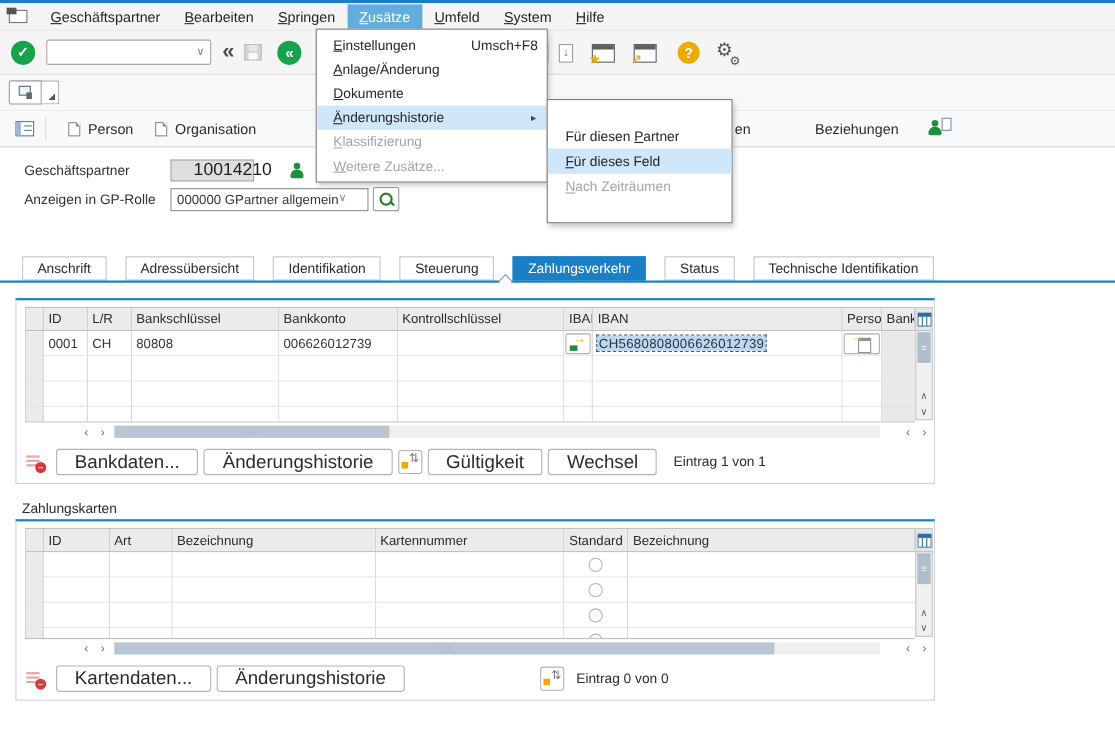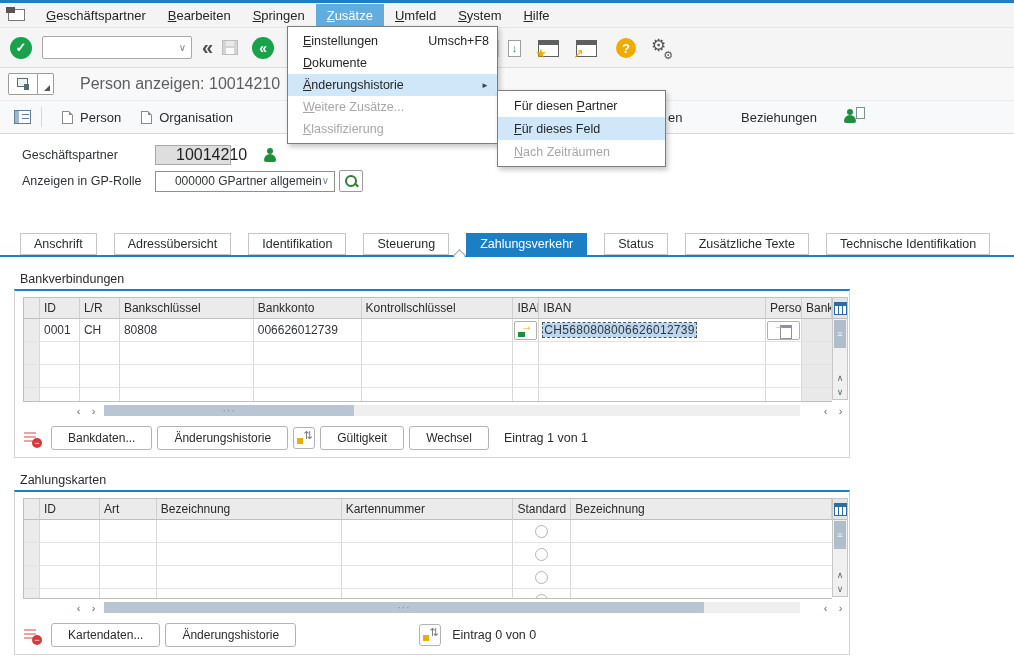--- a/index.html
+++ b/index.html
@@ -57,21 +57,21 @@
   .pswitch .tag{position:absolute;right:0;top:-2px;width:9px;height:12px;border:1px solid #7f8f98;background:#fff}
   .person{width:14px;height:14px;position:relative;display:inline-block}
   .person::before{content:"";position:absolute;left:4px;top:0;width:6px;height:6px;border-radius:50%;background:#1e8f3e}
   .person::after{content:"";position:absolute;left:1px;top:6px;width:12px;height:8px;border-radius:6px 6px 2px 2px;background:#1e8f3e}
   
   .fieldsarea{height:99px;padding:10px 0 0 22px;background:#fff}
   .frow{display:flex;align-items:center;height:22px;margin-bottom:4px}
   .flabel{width:133px;font-size:12.5px;color:#2f3337}
   .display-field{width:76px;height:20px;background:#dedede;border:1px solid #a8a8a8;padding:0 20px;display:flex;align-items:center;font-size:16px;color:#1f1f1f}
   .gp-person{margin-left:32px}
-  .rolecombo{width:180px;height:21px;border:1px solid #8f8f8f;background:#fff;display:flex;align-items:center;justify-content:flex-end;padding:0 5px;font-size:12px}
+  .rolecombo{width:180px;height:21px;border:1px solid #8f8f8f;background:#fff;display:flex;align-items:center;justify-content:flex-start;padding:0 5px;font-size:12px}
   .rolebtn{width:24px;height:22px;border:1px solid #9c9c9c;border-radius:2px;background:#fff;margin-left:4px;display:flex;align-items:center;justify-content:center}
   .magn{width:15px;height:15px;position:relative}
   .magn::before{content:"";position:absolute;left:1px;top:1px;width:8px;height:8px;border:2px solid #2e7d32;border-radius:50%}
   .magn::after{content:"";position:absolute;left:10px;top:10px;width:5px;height:2px;background:#2e7d32;transform:rotate(45deg)}
   
   .tabsrow{display:flex;padding-left:20px;height:22px;position:relative}
   .tab{border:1px solid #c6c6c6;background:#fff;padding:0 13px;margin-right:17px;font-size:12.5px;display:flex;align-items:center;color:#2b2b2b;white-space:nowrap}
   .tab.active{background:#1a7fc4;color:#fff;border-color:#1a7fc4}
   .tabs-underline{height:2px;background:#1a7fc4;position:relative}
   .notch{position:absolute;left:455px;top:-4px;width:9px;height:9px;background:#fff;border-left:1px solid #9a9a9a;border-top:1px solid #9a9a9a;transform:rotate(45deg);z-index:5}
@@ -106,34 +106,34 @@
   .radio{width:13px;height:13px;border:1px solid #b5b5b5;border-radius:50%;background:#fdfdfd;margin:0 auto}
   .hscroll{display:flex;align-items:center;height:13px;margin-top:2px;width:825px;padding-left:48px}
   .hs-btn{width:15px;height:13px;display:flex;align-items:center;justify-content:center;color:#5a6a74;font-size:11px}
   .hs-track{flex:1;height:11px;background:#efefef;margin-left:3px;display:flex;align-items:center}
   .hs-thumb{height:11px;background:#b9c5d2;display:flex;align-items:center;justify-content:center;color:#7f8fa0;font-size:10px;letter-spacing:1px}
   .hs-right{display:flex;margin-left:18px}
   .btnrow{display:flex;align-items:center;gap:5px;margin-top:9px;padding-right:8px}
   .delicon{width:19px;height:17px;position:relative;margin-right:4px}
   .delicon::before{content:"";position:absolute;left:1px;top:2px;width:12px;height:2px;background:#e7a6a6;box-shadow:0 4px 0 #e7a6a6,0 8px 0 #e7a6a6}
   .delicon::after{content:"−";position:absolute;right:0;bottom:-1px;width:10px;height:10px;background:#d23b3b;color:#fff;border-radius:50%;font-size:9px;line-height:10px;text-align:center}
-  .pushbtn{height:24px;padding:0 16px;border:1px solid #b3b3b3;border-radius:3px;background:#fff;font-size:12px;display:flex;align-items:center;color:#2b2b2b;white-space:nowrap}
+  .pushbtn{height:24px;padding:0 16px;border:1px solid #b3b3b3;border-radius:3px;background:#fff;font-size:17px;display:flex;align-items:center;color:#2b2b2b;white-space:nowrap}
   .sqbtn{width:22px;height:22px;border:1px solid #b3b3b3;border-radius:3px;background:#fff;display:flex;align-items:center;justify-content:center}
   .moveicon{position:relative;width:15px;height:15px}
   .moveicon::before{content:"";position:absolute;left:0;bottom:2px;width:6px;height:6px;background:#f0ab00}
   .moveicon::after{content:"⇅";position:absolute;right:-1px;top:-1px;font-size:11px;color:#777;line-height:1}
   .entrytext{margin-left:10px;font-size:12.5px;color:#2b2b2b}
   
   .menu-popup{position:absolute;left:287px;top:26px;width:211px;background:#fff;border:1px solid #7d7d7d;box-shadow:2px 3px 5px rgba(0,0,0,.22);z-index:50;padding:3px 0}
   .menu-row{height:22px;display:flex;align-items:center;justify-content:space-between;padding:0 8px 0 15px;font-size:12.5px;color:#262626;white-space:nowrap}
   .menu-row.hl{background:#cfe7f8}
   .menu-row.dis{color:#a6a6a6}
   .mshort{margin-left:0}
   .marrow{font-size:8px;color:#444}
-  .submenu{position:absolute;left:497px;top:90px;width:169px;background:#fff;border:1px solid #7d7d7d;box-shadow:2px 3px 5px rgba(0,0,0,.22);z-index:51;padding:3px 0}
+  .submenu{position:absolute;left:497px;top:90px;width:169px;background:#fff;border:1px solid #7d7d7d;box-shadow:2px 3px 5px rgba(0,0,0,.22);z-index:51;padding:21px 0}
   .submenu .menu-row{height:23px;padding:0 10px 0 16px}
 </style>
 </head>
 <body>
 
 <div class="topline"></div>
 
 <div class="menubar">
   <span class="mbicon"></span>
   <span class="menu-item"><u>G</u>eschäftspartner</span>
@@ -172,21 +172,20 @@
   </span>
 </div>
 
 <div class="titlebar">
   <span class="svcbtn">
       <span class="svcicon"></span>
     </span>
   <span class="svctri">
       <span class="tri"></span>
     </span>
-  <span class="page-title">Person anzeigen: 10014210</span>
 </div>
 
 <div class="appbar">
   <span class="treeicon"></span>
   <span class="vsep"></span>
   <span class="appbtn">
     <span class="docicon"></span>
     <span>Person</span>
   </span>
   <span class="appbtn">
@@ -218,29 +217,27 @@
   </div>
 </div>
 
 <div class="tabsrow">
   <span class="tab">Anschrift</span>
   <span class="tab">Adressübersicht</span>
   <span class="tab">Identifikation</span>
   <span class="tab">Steuerung</span>
   <span class="tab active">Zahlungsverkehr</span>
   <span class="tab">Status</span>
-  <span class="tab">Zusätzliche Texte</span>
   <span class="tab">Technische Identifikation</span>
 </div>
 <div class="tabs-underline">
     <span class="notch"></span>
   </div>
 
 <div class="section">
-  <div class="section-label">Bankverbindungen</div>
   <div class="section-box">
     <div class="sap-table">
       <div class="tcols">
         <div class="t-row head">
           <span class="cell bw0 sel"></span>
           <span class="cell bw1">ID</span>
           <span class="cell bw2">L/R</span>
           <span class="cell bw3">Bankschlüssel</span>
           <span class="cell bw4">Bankkonto</span>
           <span class="cell bw5">Kontrollschlüssel</span>
@@ -448,31 +445,34 @@
     </div>
   </div>
 </div>
 
 <div class="menu-popup">
   <div class="menu-row">
     <span><u>E</u>instellungen</span>
     <span class="mshort">Umsch+F8</span>
   </div>
   <div class="menu-row">
+    <span><u>A</u>nlage/Änderung</span>
+  </div>
+  <div class="menu-row">
     <span><u>D</u>okumente</span>
   </div>
   <div class="menu-row hl">
     <span><u>Ä</u>nderungshistorie</span>
     <span class="marrow">►</span>
   </div>
   <div class="menu-row dis">
+    <span><u>K</u>lassifizierung</span>
+  </div>
+  <div class="menu-row dis">
     <span><u>W</u>eitere Zusätze...</span>
-  </div>
-  <div class="menu-row dis">
-    <span><u>K</u>lassifizierung</span>
   </div>
 </div>
 
 <div class="submenu">
   <div class="menu-row">
     <span>Für diesen <u>P</u>artner</span>
   </div>
   <div class="menu-row hl">
     <span><u>F</u>ür dieses Feld</span>
   </div>

